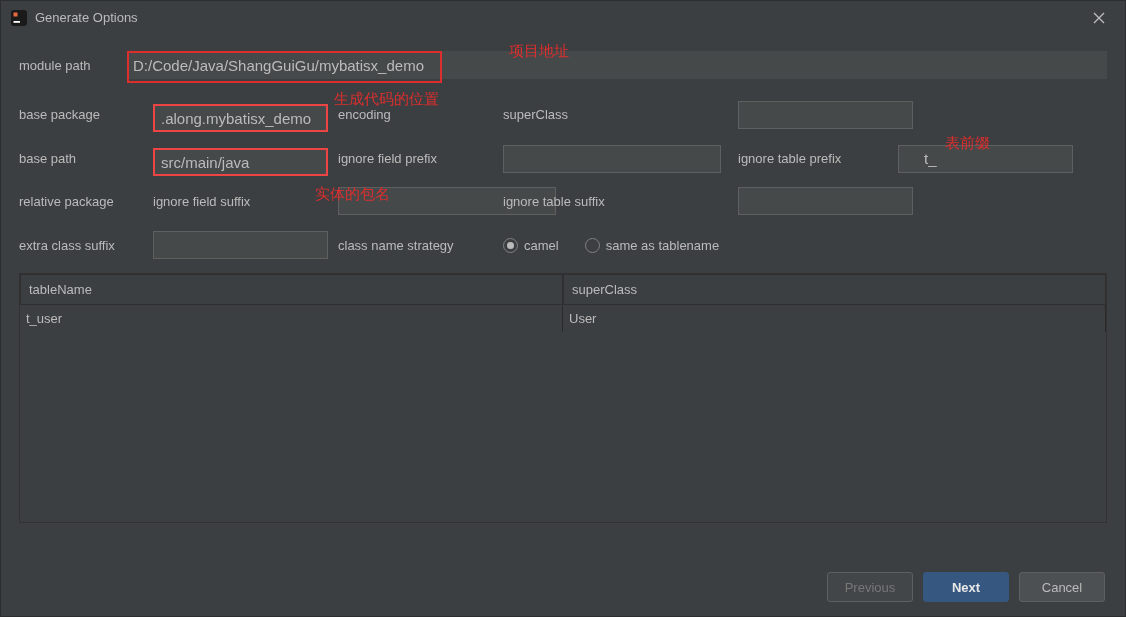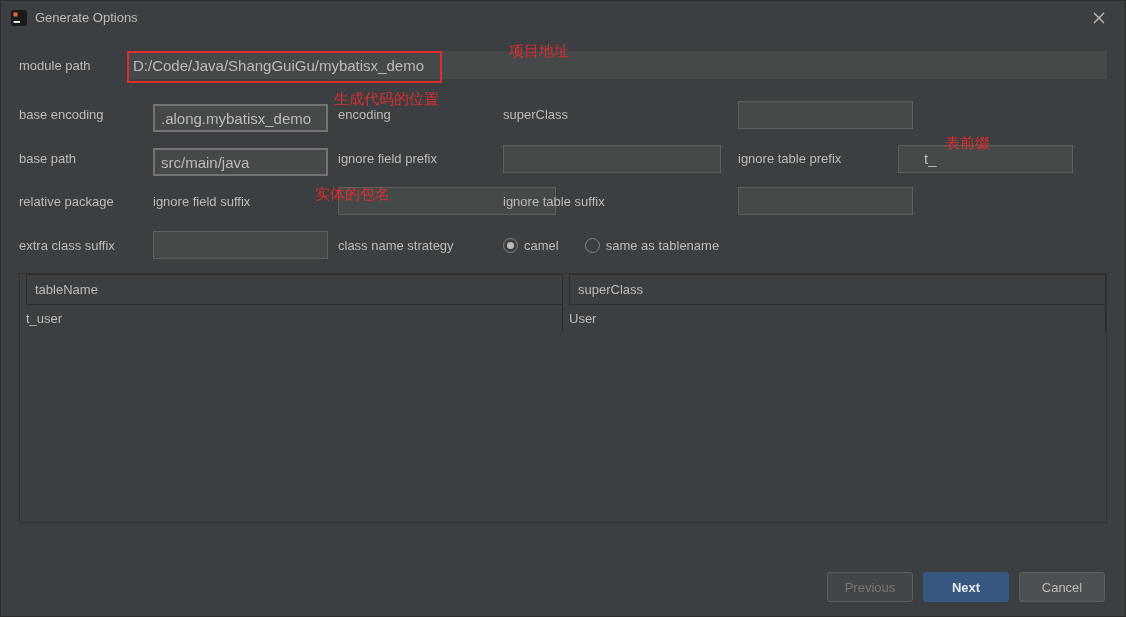--- a/index.html
+++ b/index.html
@@ -22,39 +22,39 @@
   input[type=text] {
     background: #45494a; border: 1px solid #5e6060; color: #bbbbbb; font-size: 15px;
     height: 28px; padding: 0 6px; outline: none; width: 100%;
   }
   .top-input-wrap { padding-right: 0; }
   .top-input {
     background: #45494a; border: 2px solid #3269a1; color: #bbbbbb; font-size: 13px;
     height: 32px; padding: 0 6px; outline: none; width: 100%;
   }
 
-  .red-box input { border: 2px solid #737373; margin-top: 7px; }
+  .red-box input { border: 2px solid #ef4444; margin-top: 7px; }
   .module-field { position: relative; }
   .module-field input { border: none; }
   .module-red-box { position: absolute; left: 0; top: 0; height: 32px; width: 315px; border: 2px solid #dd2e2e; pointer-events: none; }
 
   .col-b  input { width: 175px; }
   .col-d  input { width: 218px; }
   .col-f  input { width: 175px; padding-left: 25px; }
 
   
   .radio-cell { display: flex; align-items: center; gap: 26px; }
   .radio { display: inline-flex; align-items: center; gap: 6px; cursor: pointer; }
   .radio .circle { width: 15px; height: 15px; border-radius: 50%; border: 1.5px solid #808080; display: inline-flex; align-items: center; justify-content: center; }
   .radio.selected .circle::after { content: ""; width: 7px; height: 7px; border-radius: 50%; background: #bbbbbb; }
 
   
   .table-wrap { margin: 6px 18px 0 18px; border: 1px solid #323232; height: 250px; background: #3c3f41; }
   .thead { display: grid; grid-template-columns: 1fr 1fr; background: #3c3f41; }
-  .thead .th { background: #3c3f41; border: 1px solid #2f2f2f; padding: 7px 8px; font-size: 13px; color: #bbbbbb; margin-left: 6px; }
+  .thead .th { background: #3c3f41; border: 1px solid #2f2f2f; padding: 7px 8px; font-size: 13px; color: #bbbbbb; }
   .tbody { }
   .trow { display: grid; grid-template-columns: 1fr 1fr; }
   .trow .td { padding: 6px 6px; border-right: 1px solid #2a2a2a; color: #bbbbbb; }
 
   
   .footer { position: absolute; right: 20px; bottom: 14px; display: flex; gap: 10px; }
   .btn {
     min-width: 86px; height: 30px; border: 1px solid #5e6060; background: #4c5052; color: #bbbbbb;
     display: inline-flex; align-items: center; justify-content: center; border-radius: 3px; cursor: pointer; font-size: 13px;
   }
@@ -90,21 +90,21 @@
 
     <div class="row-top">
       <div class="label">module path</div>
       <div class="top-input-wrap module-field">
         <input class="top-input" type="text" value="D:/Code/Java/ShangGuiGu/mybatisx_demo" style="">
         <div class="module-red-box"></div>
       </div>
     </div>
 
     <div class="row">
-      <div class="label">base encoding</div>
+      <div class="label">base package</div>
       <div class="col-b red-box"><input type="text" value=".along.mybatisx_demo" style=""></div>
       <div class="label">encoding</div>
       <div class="label">superClass</div>
       <div class="col-f"><input type="text" value="" style=""></div>
     </div>
 
     <div class="row">
       <div class="label">base path</div>
       <div class="col-b red-box"><input type="text" value="src/main/java" style=""></div>
       <div class="label">ignore field prefix</div>

